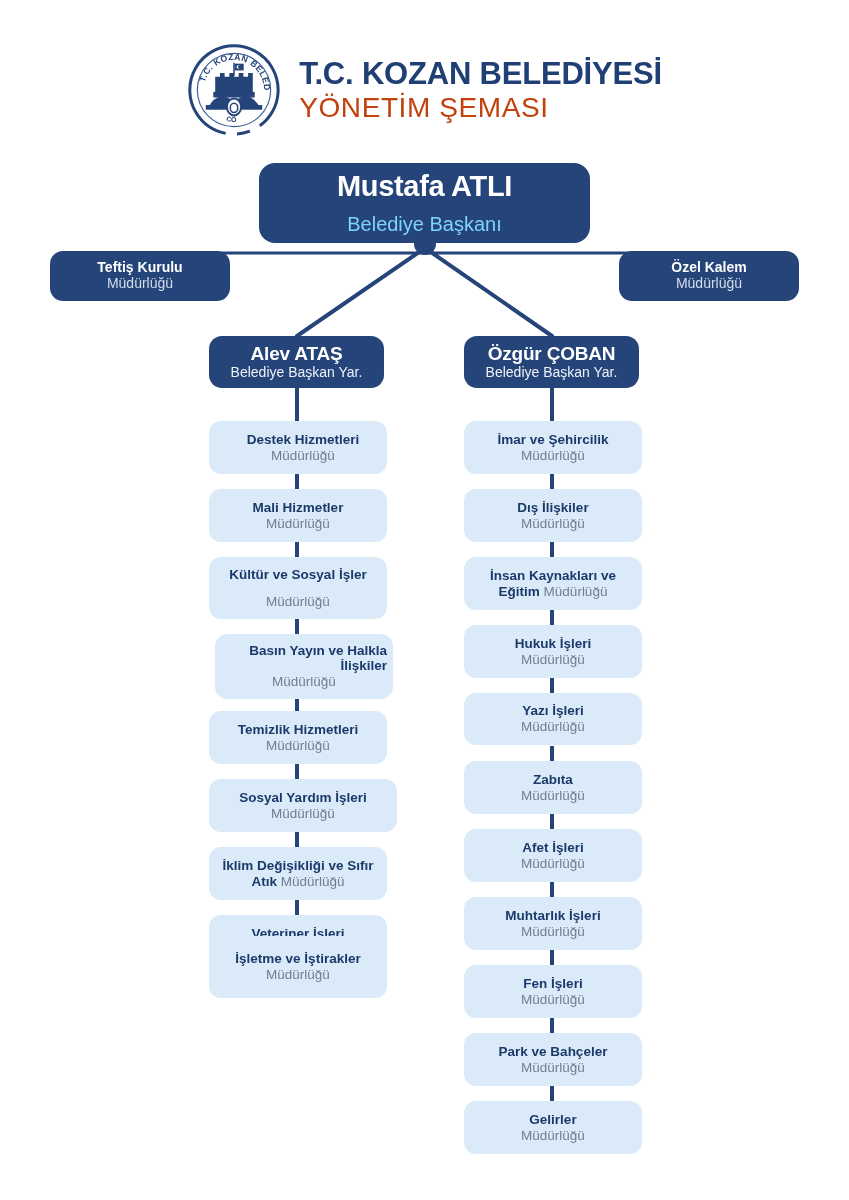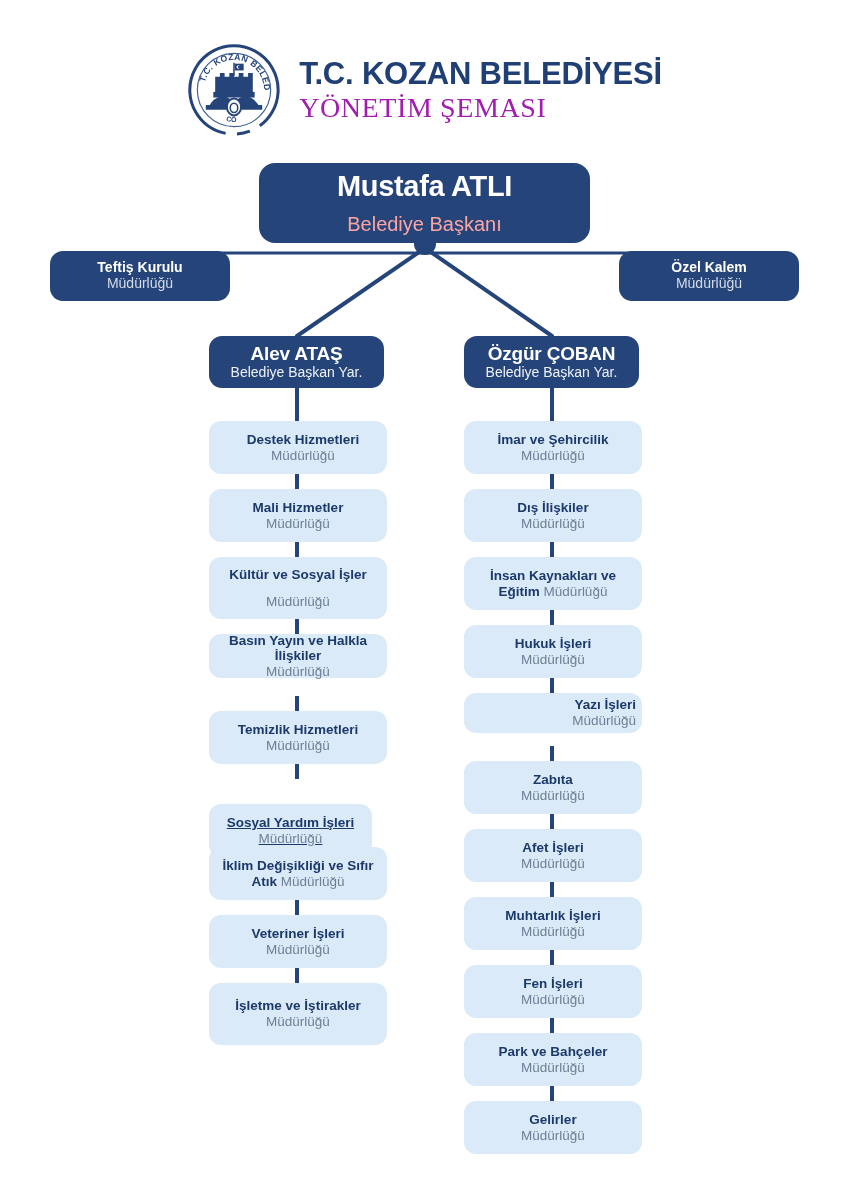--- a/index.html
+++ b/index.html
@@ -43,24 +43,23 @@
     font-size: 31px;
     font-weight: bold;
     letter-spacing: -0.2px;
     color: #1f3f75;
     white-space: nowrap;
   }
   #header-subtitle {
     font-size: 28px;
     font-weight: normal;
     letter-spacing: 0.6px;
-    color: #a21caf;
+    color: #c2410c;
     margin-top: 5px;
     white-space: nowrap;
-    font-family: Liberation Serif, serif;
   }
 
   
   #connectors {
     position: absolute;
     left: 0;
     top: 0;
     width: 849px;
     height: 1200px;
     pointer-events: none;
@@ -104,21 +103,21 @@
     border-radius: 16px;
   }
   #node-president .n-title {
     font-size: 29px;
     letter-spacing: -0.3px;
   }
   #node-president .n-sub {
     font-size: 20px;
     margin-top: 10px;
     font-weight: normal;
-    color: #fca5a5;
+    color: #7dd3fc;
   }
 
   
   .node.side {
     width: 180px;
     height: 50px;
     border-radius: 13px;
   }
   #node-teftis { left: 50px; top: 251px; }
   #node-ozelkalem { left: 619px; top: 251px; }
@@ -259,59 +258,59 @@
       <div class="n-sub">Müdürlüğü</div>
     </div>
     <div class="node light dept" style="left: 209px; top: 489px; width: 178px; height: 53px;">
       <div class="n-title">Mali Hizmetler</div>
       <div class="n-sub">Müdürlüğü</div>
     </div>
     <div class="node light dept tall" style="left: 209px; top: 557px; width: 178px; height: 62px; gap: 11px;">
       <div class="n-title">Kültür ve Sosyal İşler</div>
       <div class="n-sub">Müdürlüğü</div>
     </div>
-    <div class="node light dept tall" style="left: 209px; top: 634px; width: 178px; height: 44px;">
+    <div class="node light dept tall" style="left: 215px; top: 634px; width: 178px; height: 65px; text-align: right;">
       <div class="n-title">Basın Yayın ve Halkla İlişkiler</div>
       <div class="n-sub">Müdürlüğü</div>
     </div>
     <div class="node light dept" style="left: 209px; top: 711px; width: 178px; height: 53px;">
       <div class="n-title">Temizlik Hizmetleri</div>
       <div class="n-sub">Müdürlüğü</div>
     </div>
-    <div class="node light dept" style="left: 209px; top: 804px; width: 163px; height: 53px; text-decoration: underline;">
+    <div class="node light dept" style="left: 209px; top: 779px; width: 188px; height: 53px;">
       <div class="n-title">Sosyal Yardım İşleri</div>
       <div class="n-sub">Müdürlüğü</div>
     </div>
     <div class="node light dept" style="left: 209px; top: 847px; width: 178px; height: 53px;">
       <div class="n-title">İklim Değişikliği ve Sıfır Atık<span class="inline-sub"> Müdürlüğü</span></div>
     </div>
     <div class="node light dept" style="left: 209px; top: 915px; width: 178px; height: 53px;">
       <div class="n-title">Veteriner İşleri</div>
       <div class="n-sub">Müdürlüğü</div>
     </div>
-    <div class="node light dept tall" style="left: 209px; top: 983px; width: 178px; height: 62px;">
+    <div class="node light dept tall" style="left: 209px; top: 936px; width: 178px; height: 62px;">
       <div class="n-title">İşletme ve İştirakler</div>
       <div class="n-sub">Müdürlüğü</div>
     </div>
     <div class="node light dept" style="left: 464px; top: 421px; width: 178px; height: 53px;">
       <div class="n-title">İmar ve Şehircilik</div>
       <div class="n-sub">Müdürlüğü</div>
     </div>
     <div class="node light dept" style="left: 464px; top: 489px; width: 178px; height: 53px;">
       <div class="n-title">Dış İlişkiler</div>
       <div class="n-sub">Müdürlüğü</div>
     </div>
     <div class="node light dept" style="left: 464px; top: 557px; width: 178px; height: 53px;">
       <div class="n-title">İnsan Kaynakları ve Eğitim<span class="inline-sub"> Müdürlüğü</span></div>
     </div>
     <div class="node light dept" style="left: 464px; top: 625px; width: 178px; height: 53px;">
       <div class="n-title">Hukuk İşleri</div>
       <div class="n-sub">Müdürlüğü</div>
     </div>
-    <div class="node light dept" style="left: 464px; top: 693px; width: 178px; height: 40px; align-items: flex-end;">
+    <div class="node light dept" style="left: 464px; top: 693px; width: 178px; height: 52px;">
       <div class="n-title">Yazı İşleri</div>
       <div class="n-sub">Müdürlüğü</div>
     </div>
     <div class="node light dept" style="left: 464px; top: 761px; width: 178px; height: 53px;">
       <div class="n-title">Zabıta</div>
       <div class="n-sub">Müdürlüğü</div>
     </div>
     <div class="node light dept" style="left: 464px; top: 829px; width: 178px; height: 53px;">
       <div class="n-title">Afet İşleri</div>
       <div class="n-sub">Müdürlüğü</div>

